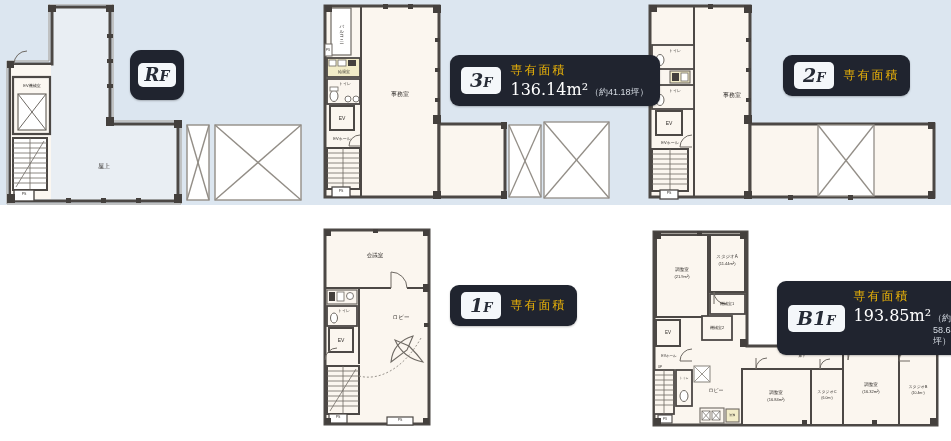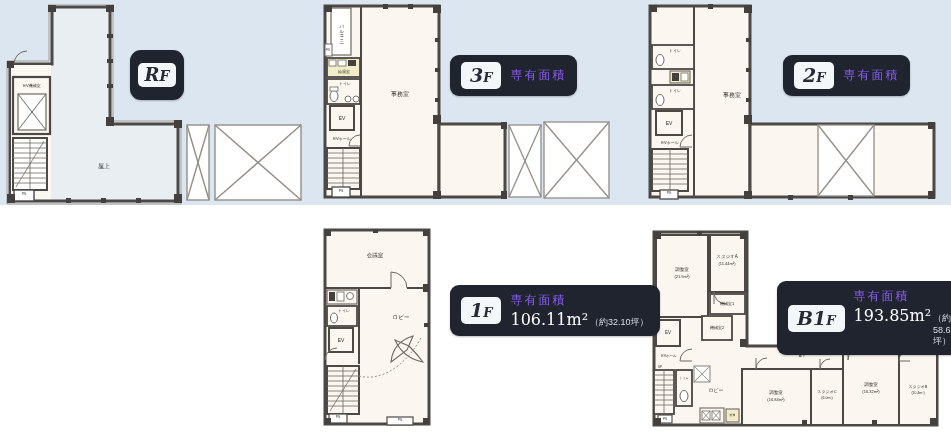--- a/index.html
+++ b/index.html
@@ -10,21 +10,21 @@
   .plan{position:absolute}
   .plan svg{display:block}
   .lbl{position:absolute;transform:translate(-50%,-50%);font-size:6px;line-height:1;color:#332f2c;white-space:nowrap;letter-spacing:0}
   .s55{font-size:5.5px}.s5{font-size:5px}.s45{font-size:4.5px}.s4{font-size:4px}.s35{font-size:3.5px}.s3{font-size:3px}
   .vlbl{writing-mode:vertical-rl;text-orientation:upright;font-size:4.5px}
   .badge{position:absolute;background:#20242f;border-radius:9px;display:flex;align-items:center;gap:9px;padding:7px 11px;color:#f1f4f8;box-shadow:0 1px 2px rgba(0,0,0,.25)}
   .chip{background:#f4f7fa;color:#262b36;border-radius:5px;font-family:"DejaVu Serif",serif;font-style:italic;font-weight:bold;display:flex;align-items:baseline;justify-content:center;padding:4px 9px}
   .chip .fb{font-size:19px;line-height:1}
   .chip .fs{font-size:13px;line-height:1}
   .badge-info{display:flex;flex-direction:column;justify-content:center}
-  .b-title{font-family:"DejaVu Serif",serif;font-size:12px;letter-spacing:2px;color:#8b5cf6}
+  .b-title{font-family:"DejaVu Serif",serif;font-size:12px;letter-spacing:2px;color:#eab308}
   .b-line{display:flex;align-items:baseline;margin-top:1px}
   .b-num{font-family:"DejaVu Serif",serif;font-size:16px;color:#ffffff}
   .b-tsubo{font-size:9px;color:#d6dce4;margin-left:2px}
   .badge-rf{width:54px;height:50px;border-radius:11px;display:flex;align-items:center;justify-content:center;padding:0;gap:0}
   .badge-rf .chip{padding:3px 7px}
   .badge-rf .fb{font-size:18px}
   .badge-rf .fs{font-size:14px}
 </style>
 </head>
 <body>
@@ -298,44 +298,44 @@
     </div>
   </div>
 
   <div class="badge" style="left:450px;top:55px">
     <div class="chip">
       <span class="fb">3</span>
         <span class="fs">F</span>
     </div>
     <div class="badge-info">
       <div class="b-title">専有面積</div>
+      <div class="b-line">
+        <span class="b-num">136.14m²</span>
+        <span class="b-tsubo">（約41.18坪）</span>
+      </div>
     </div>
   </div>
 
   <div class="badge" style="left:783px;top:55px">
     <div class="chip">
       <span class="fb">2</span>
         <span class="fs">F</span>
     </div>
     <div class="badge-info">
       <div class="b-title">専有面積</div>
     </div>
   </div>
 
   <div class="badge" style="left:450px;top:285px">
     <div class="chip">
       <span class="fb">1</span>
         <span class="fs">F</span>
     </div>
     <div class="badge-info">
       <div class="b-title">専有面積</div>
-      <div class="b-line">
-        <span class="b-num">106.11m²</span>
-        <span class="b-tsubo">（約32.10坪）</span>
-      </div>
     </div>
   </div>
 
   <div class="badge" style="left:777px;top:281px">
     <div class="chip">
       <span class="fb">B1</span>
         <span class="fs">F</span>
     </div>
     <div class="badge-info">
       <div class="b-title">専有面積</div>

